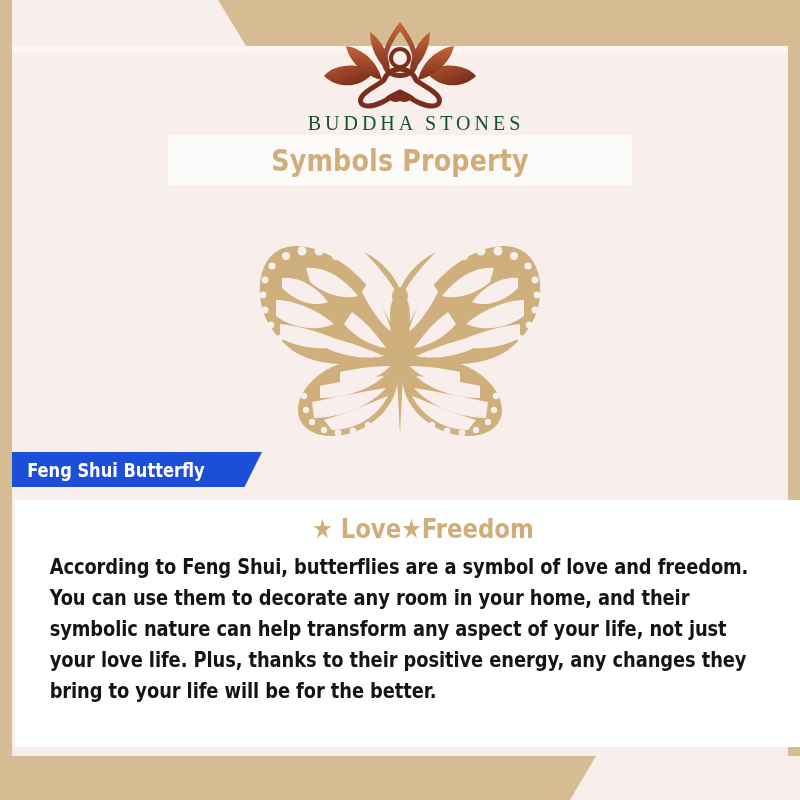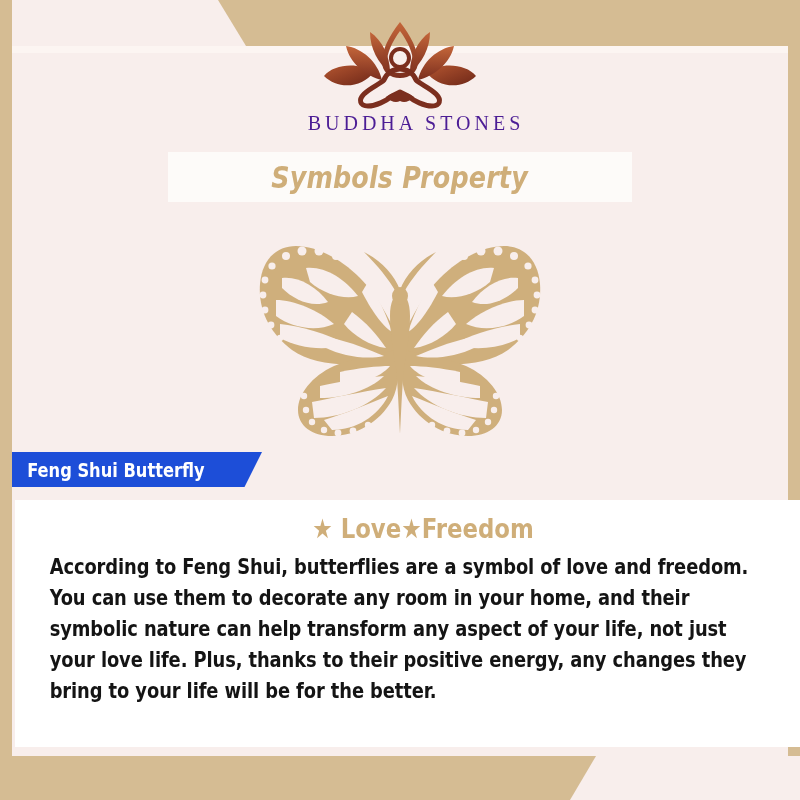--- a/index.html
+++ b/index.html
@@ -18,31 +18,31 @@
   #logo-block{
     position:absolute;left:0;right:0;top:18px;
     z-index:3;text-align:center;
   }
   #logo-mark{display:block;margin:0 auto;}
   #brand-name{
     margin-top:2px;
     font-family:"Liberation Serif", serif;
     font-size:20px;
     letter-spacing:4px;
-    color:#4c1d95;
+    color:#14532d;
     font-weight:400;
     padding-left:32px;
   }
 
   
   #title-band{
-    position:absolute;left:168px;top:152px;width:464px;height:50px;
+    position:absolute;left:168px;top:135px;width:464px;height:50px;
     background:#fdfbf9;
     z-index:3;
-    display:flex;align-items:center;justify-content:center;font-style:italic;
+    display:flex;align-items:center;justify-content:center;
   }
   #page-title{
     font-family:"DejaVu Sans Condensed","Liberation Sans Narrow","Liberation Sans",sans-serif;
     font-weight:bold;
     font-size:30px;
     color:#cfae79;
     letter-spacing:.2px;
     transform:scaleX(.94);
   }
 

